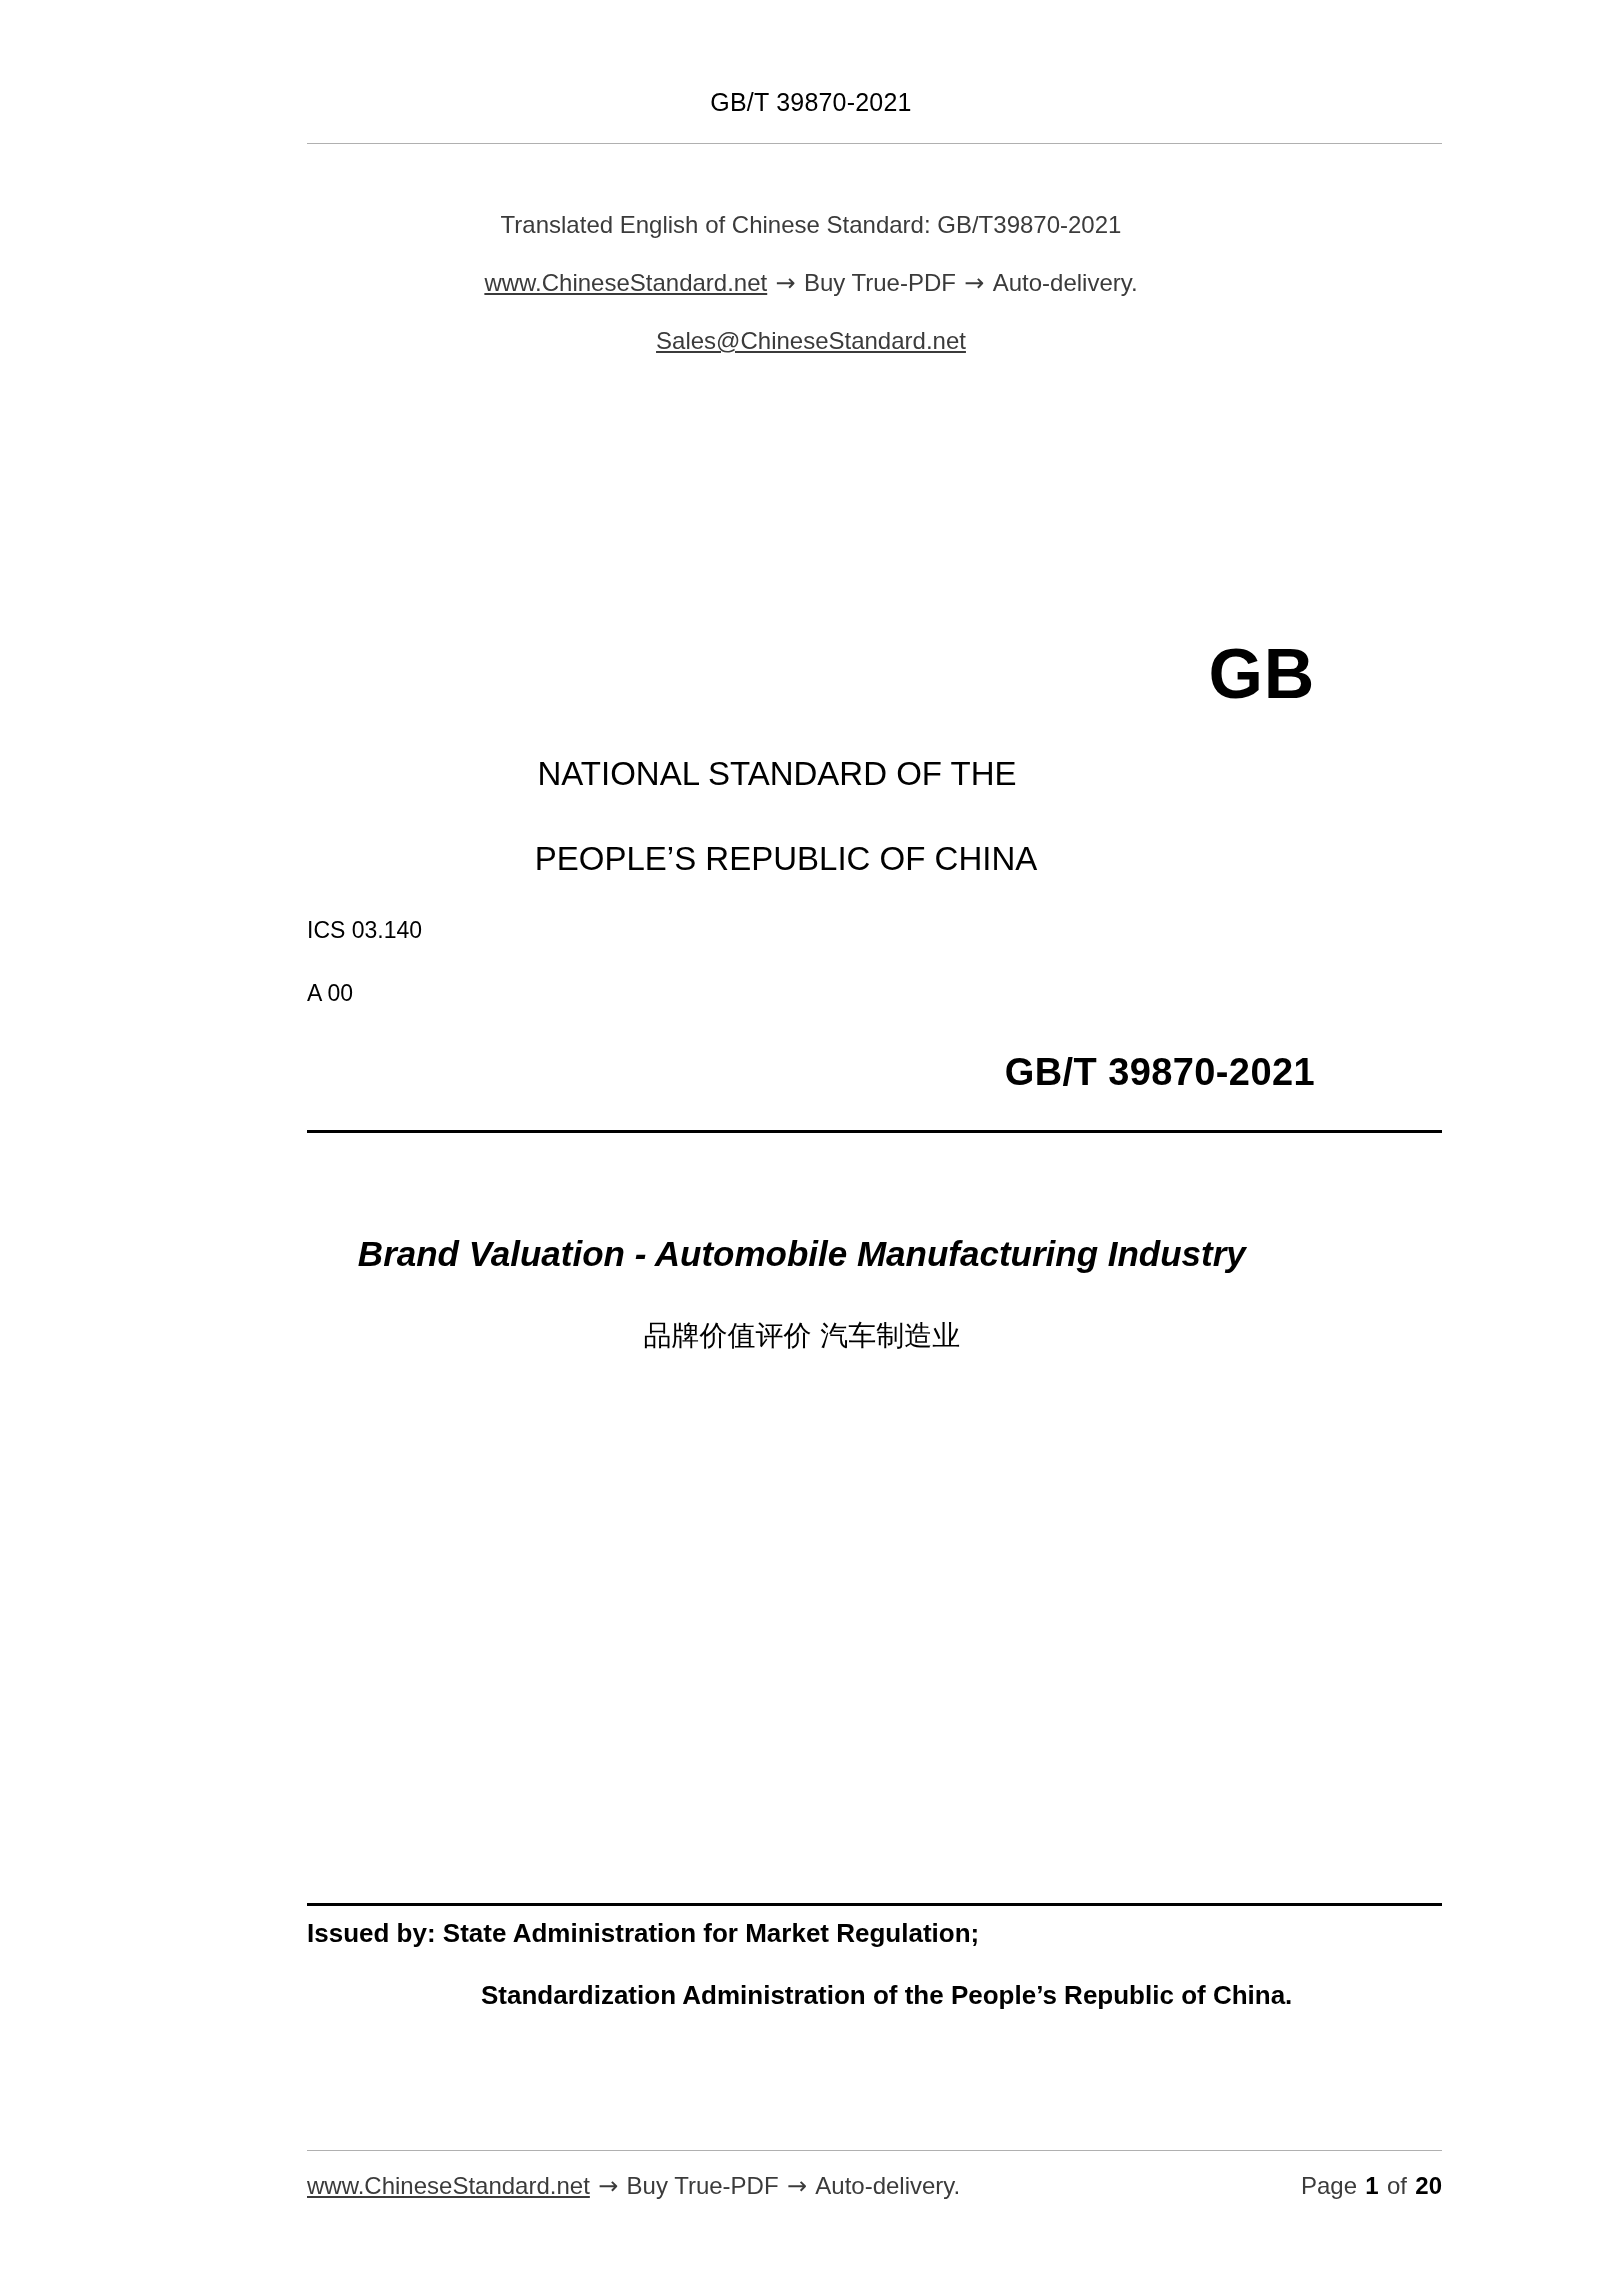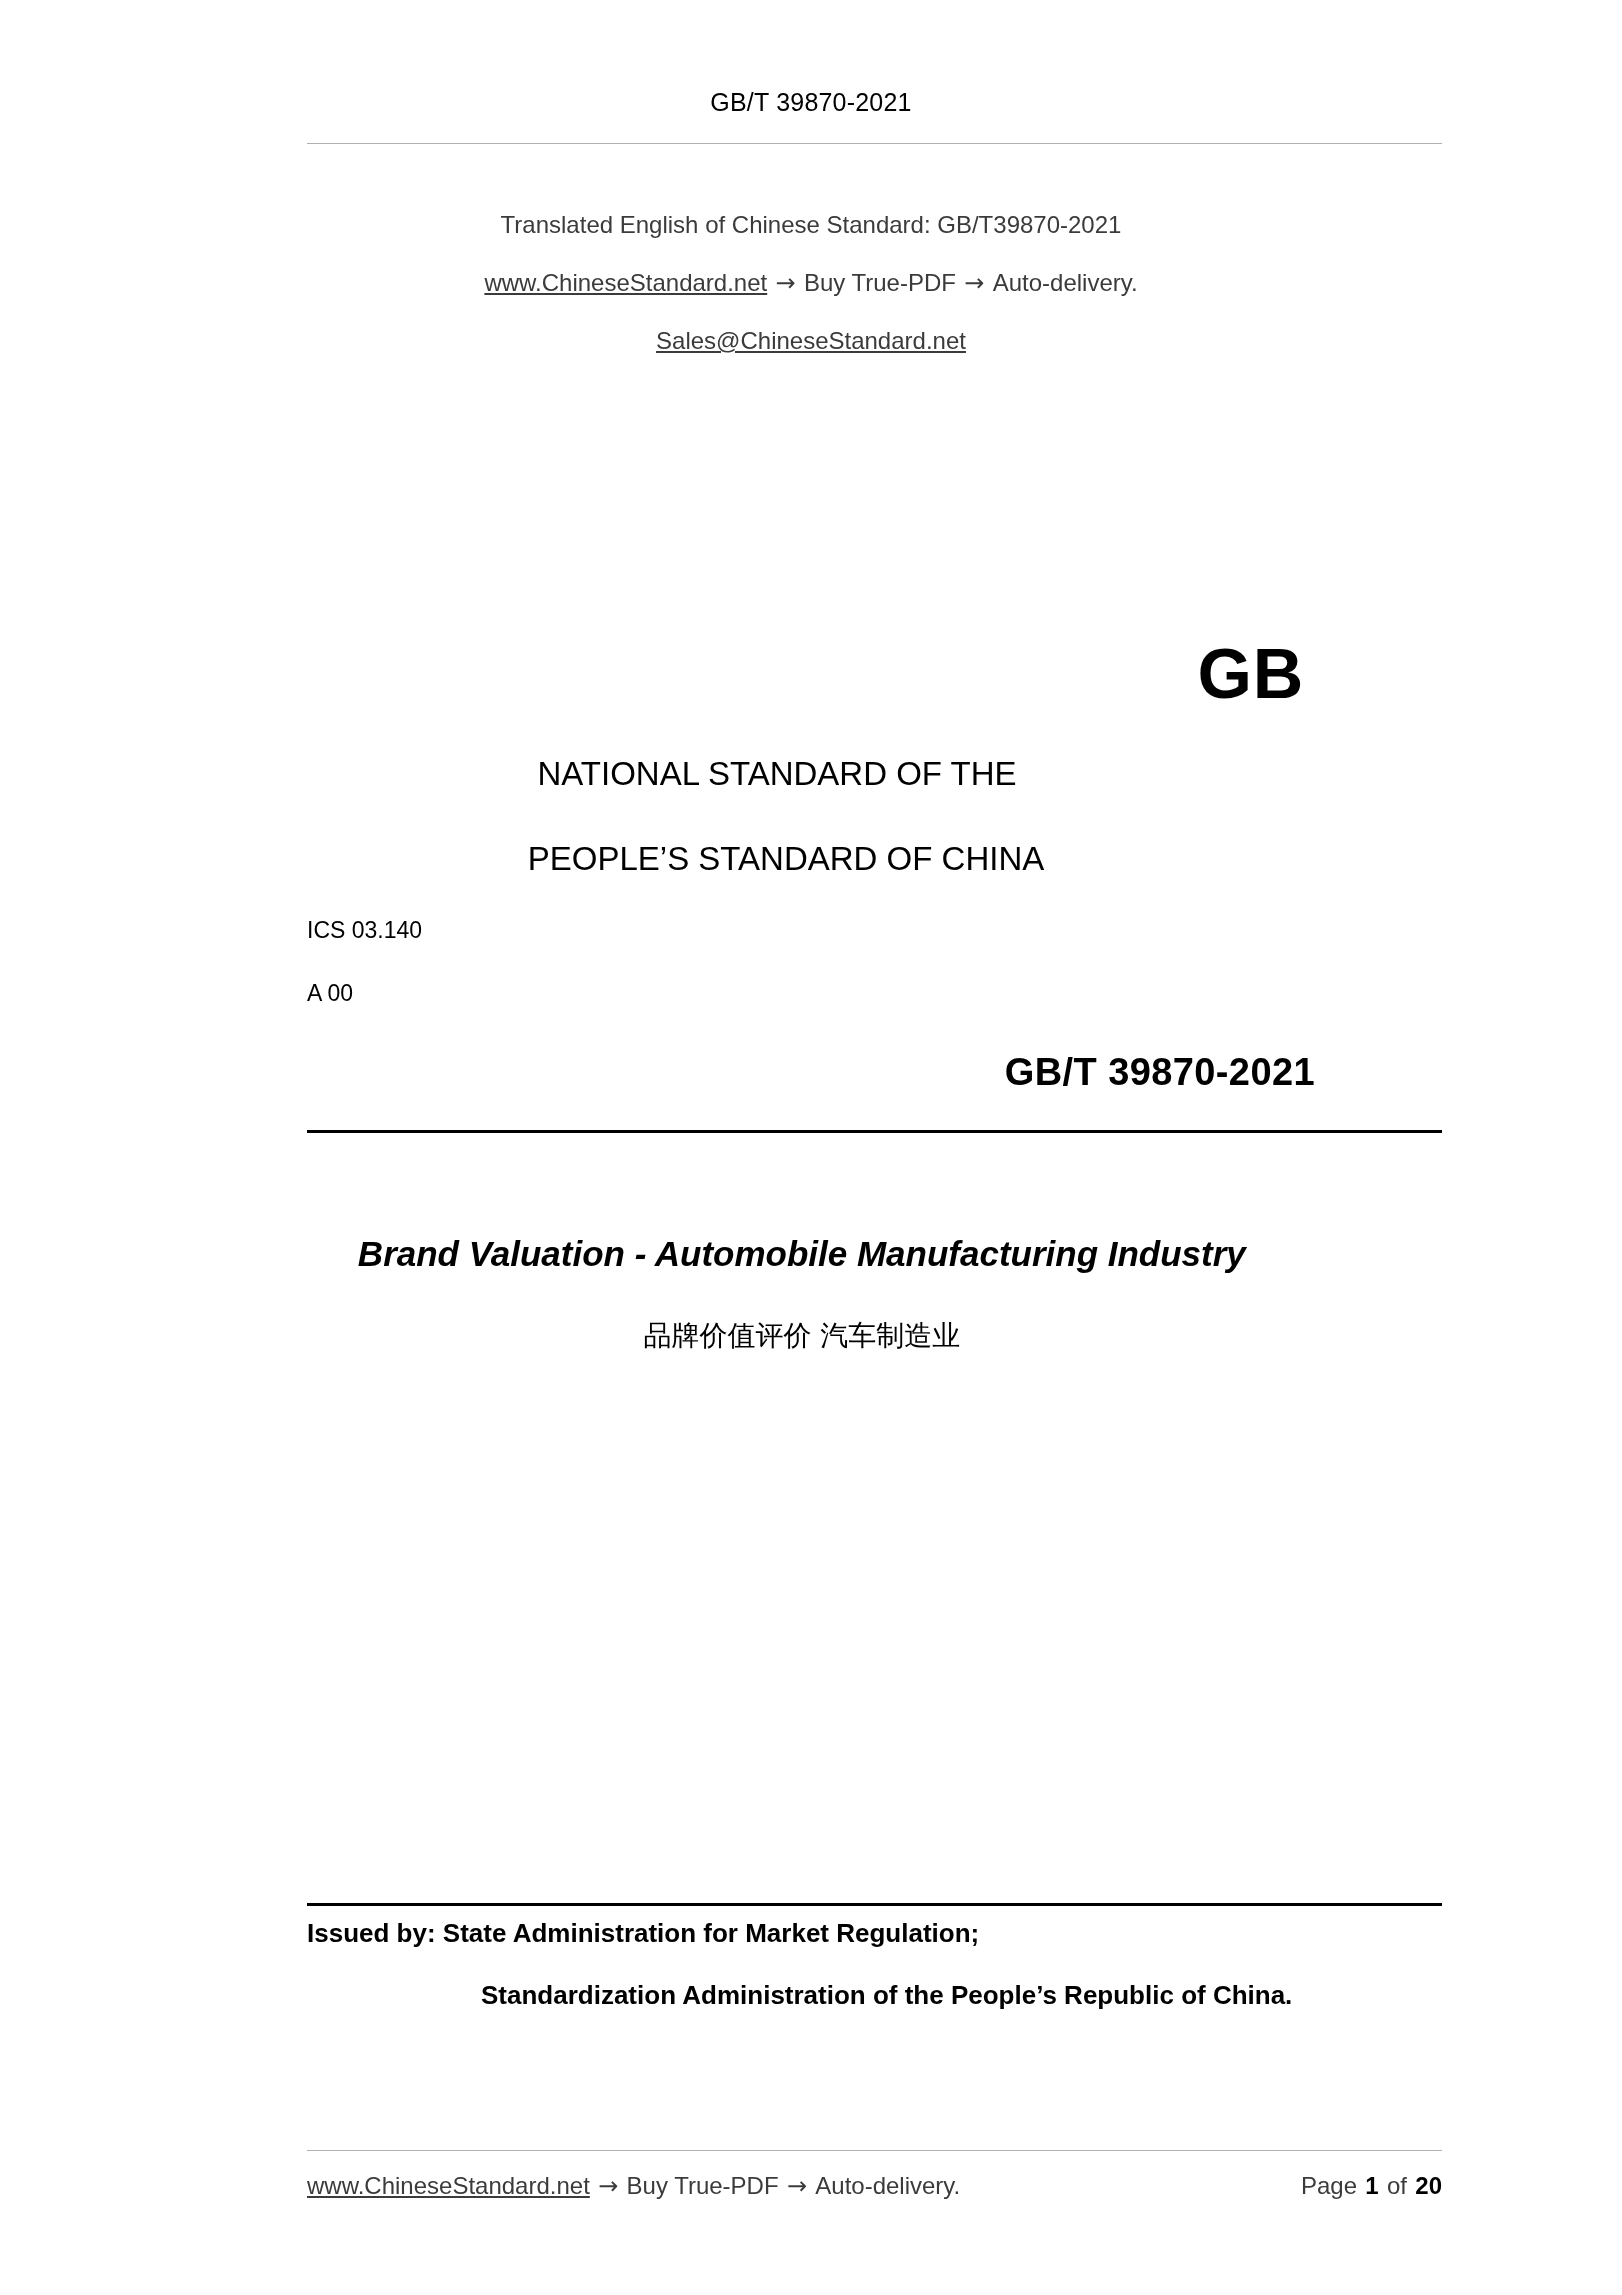--- a/index.html
+++ b/index.html
@@ -51,21 +51,21 @@
   .promo .line { display: block; }
   .promo a, .promo .link {
     color: #3b3b3b;
     text-decoration: underline;
   }
   .arrow { font-family: "DejaVu Sans", sans-serif; }
   
   .gb-mark {
     position: absolute;
     top: 634px;
-    right: 254px;
+    right: 243px;
     font-size: 70px;
     font-weight: bold;
     letter-spacing: 0.8px;
   }
   
   .nat-line1 {
     position: absolute;
     top: 755px;
     left: 0;
     width: 100%;
@@ -214,21 +214,21 @@
       <span class="link">www.ChineseStandard.net</span><span class="sp"></span><span class="arrow">→</span><span class="sp"></span><span>Buy True-PDF</span><span class="sp"></span><span class="arrow">→</span><span class="sp"></span><span>Auto-delivery.</span>
     </span>
     <span class="line">
       <span class="link">Sales@ChineseStandard.net</span>
     </span>
   </div>
 
   <div class="gb-mark">GB</div>
 
   <div class="nat-line1">NATIONAL STANDARD OF THE</div>
-  <div class="nat-line2">PEOPLE’S STANDARD OF CHINA</div>
+  <div class="nat-line2">PEOPLE’S REPUBLIC OF CHINA</div>
 
   <div class="ics">ICS 03.140</div>
   <div class="classno">A 00</div>
 
   <div class="std-no">GB/T  39870-2021</div>
   <div class="thick-rule"></div>
 
   <div class="title-en">Brand Valuation - Automobile Manufacturing Industry</div>
   <div class="title-zh">品牌价值评价  汽车制造业</div>
 

